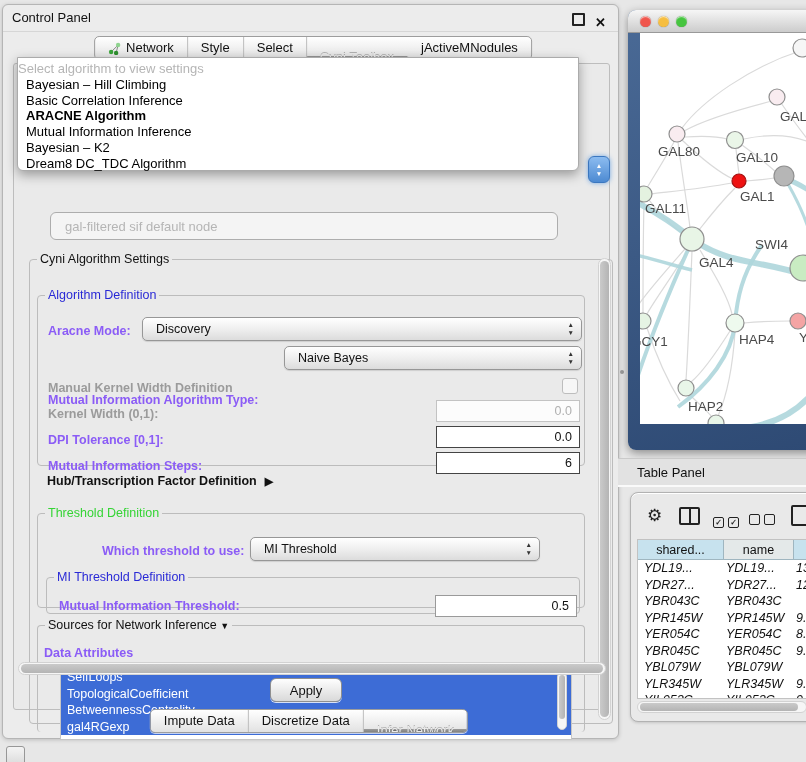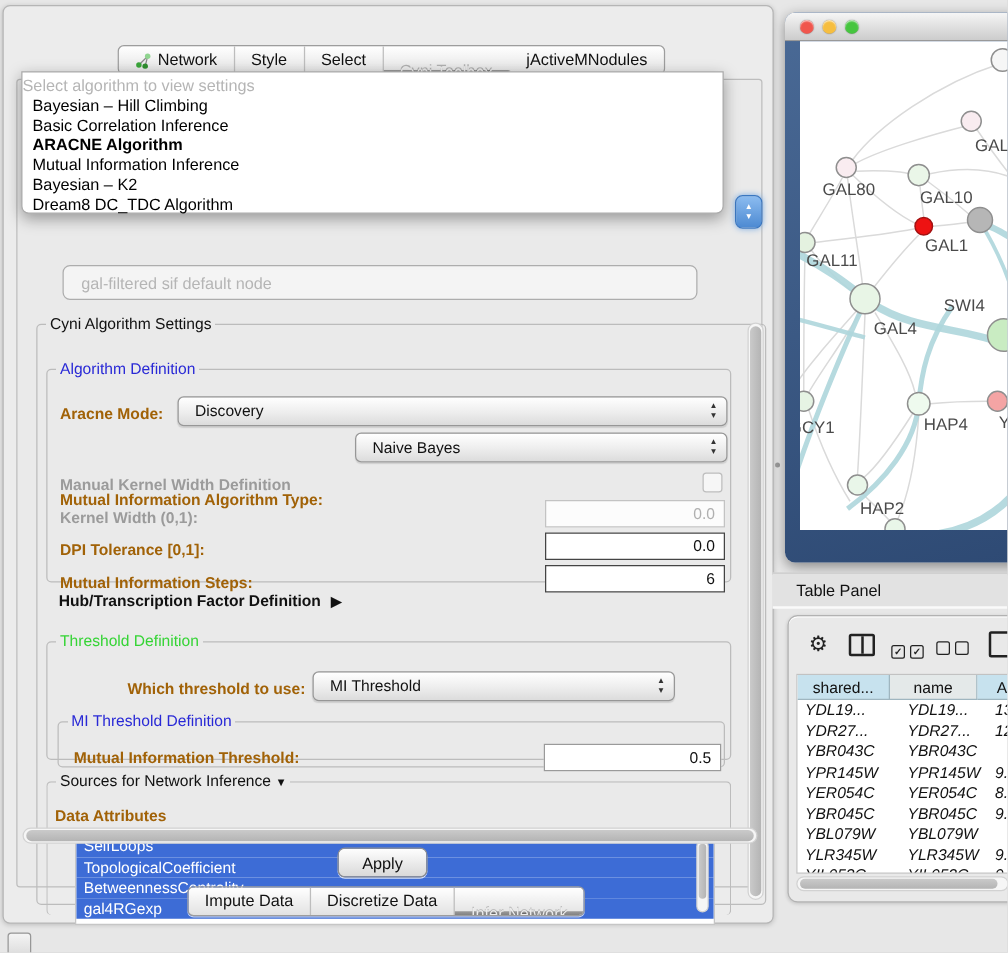--- a/index.html
+++ b/index.html
@@ -25,21 +25,21 @@
            border:1px solid #bdbdbd;border-radius:3px;}
   
   .combo{position:absolute;height:24px;border:1px solid #979797;border-radius:5px;
          background:linear-gradient(#ffffff,#ededed 55%,#dcdcdc);box-shadow:0 1px 1px rgba(0,0,0,.12);
          font-size:12.5px;display:flex;align-items:center;padding:0 26px 0 13px;box-sizing:border-box;}
   .combo .arrows{position:absolute;right:7px;top:3px;display:flex;flex-direction:column;align-items:center;}
   .arrows span{font-size:6.5px;line-height:8px;color:#333;}
   .tfield{position:absolute;height:22px;background:#fff;border:1px solid #444;font-size:12.5px;
           display:flex;align-items:center;justify-content:flex-end;padding:0 7px;box-sizing:border-box;}
   .tfield.light{border-color:#c3c3c3;color:#b0b0b0;background:#fcfcfc;}
-  .lbl{position:absolute;font-size:12.5px;font-weight:bold;color:#a16207;white-space:nowrap;}
+  .lbl{position:absolute;font-size:12.5px;font-weight:bold;color:#8b5cf6;white-space:nowrap;}
   .lbl.dis{color:#9b9b9b;}
   .checkbox{position:absolute;width:14px;height:14px;border:1px solid #bdbdbd;border-radius:3px;background:#f6f6f6;}
   fieldset{position:absolute;border:1px solid #bcbcbc;border-radius:4px;margin:0;padding:0;box-sizing:border-box;}
   legend{font-size:12.5px;margin-left:7px;padding:0 3px;white-space:nowrap;}
   legend.blue{color:var(--blue-label);}
   legend.green{color:var(--green-label);}
   
   .popup{position:absolute;left:14px;top:52px;width:562px;height:114px;background:#fff;
          border:1px solid #ababab;border-radius:0 0 6px 6px;box-shadow:0 4px 12px rgba(0,0,0,.35);
          z-index:40;padding-top:2px;box-sizing:border-box;}
@@ -87,36 +87,41 @@
   .ticon{position:absolute;color:#222;}
   .cols-icon{width:17px;height:14px;border:2px solid #222;border-radius:2px;}
   .cols-icon i{display:block;width:2px;height:100%;background:#222;margin:0 auto;}
   .cb{display:inline-block;width:9px;height:9px;border:1.5px solid #222;border-radius:2px;font-size:8px;
       line-height:9px;text-align:center;font-weight:bold;margin-right:4px;color:#222;}
   .page-icon{width:14px;height:17px;border:2px solid #222;border-radius:2px;background:#e9e9e9;}
   .tbl{position:absolute;left:6px;top:46px;width:172px;height:160px;background:#fff;overflow:hidden;border:1px solid #c2c2c2;box-sizing:border-box;}
   .thead{display:flex;height:20px;}
   .th{font-size:12.5px;display:flex;align-items:center;justify-content:center;
       border-right:1px solid #9fb6c0;border-bottom:1px solid #9fb6c0;box-sizing:border-box;flex:none;}
-  .th.c0{width:74px;background:var(--th-blue);}
+  .th.c0{width:86px;background:var(--th-blue);}
   .th.c1{width:70px;background:var(--th-gray);}
   .th.c2{width:40px;background:var(--th-blue);}
   .tr{display:flex;height:16.5px;}
   .td{font-size:12.5px;line-height:16.5px;padding-left:6px;box-sizing:border-box;flex:none;white-space:nowrap;overflow:hidden;font-style:italic;}
   .td.c0{width:82px;}.td.c1{width:70px;}.td.c2{width:40px;}
   .corner-btn{position:absolute;left:6px;top:746px;width:17px;height:17px;border:1px solid #979797;
       border-radius:3px;background:linear-gradient(#f4f4f4,#dcdcdc);}
   .divider-dot{position:absolute;left:620px;top:370px;width:4px;height:4px;border-radius:50%;background:#9a9a9a;}
 </style>
 </head>
 <body>
 
 <div class="screen">
 
   <div class="cp">
+    <div class="cp-title">
+      <span>Control Panel</span>
+      <span class="float-btn"></span>
+      <span class="close-btn">✕</span>
+    </div>
 
     <div class="seg-bar" style="left:310px;top:31px;transform:translateX(-50%);" id="topTabs">
         <div class="seg">
           <span class="tabicon">
             <svg width="13" height="13">
               <path stroke="#8a8a8a" stroke-width="1" fill="none" d="M3,10 L10,3 M10,3 L8,11"></path>
               <circle cx="3" cy="10" r="2.2" fill="#3aa53a"></circle>
               <circle cx="10" cy="3" r="2.2" fill="#8fd48f"></circle>
               <circle cx="8" cy="11" r="2.2" fill="#2e8f2e"></circle>
             </svg>

